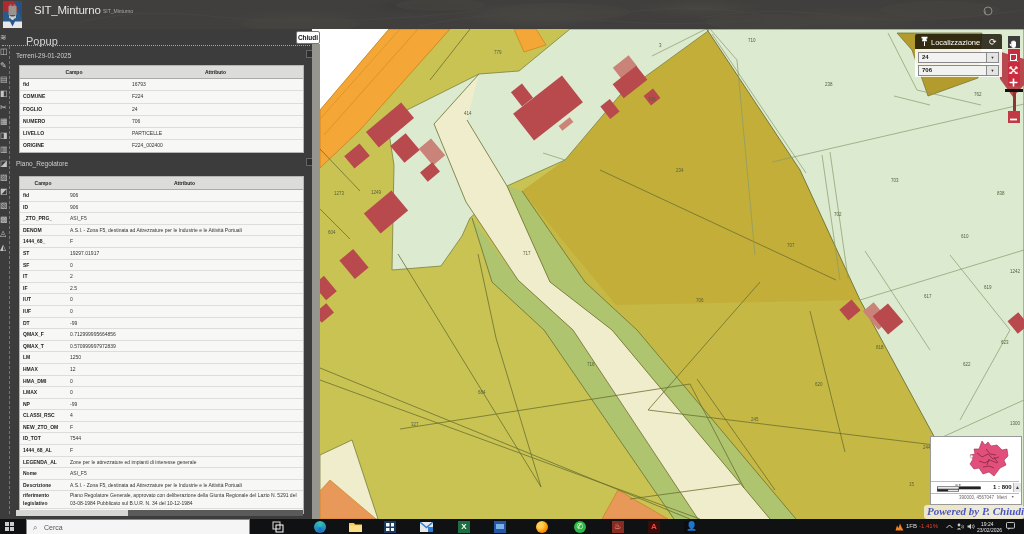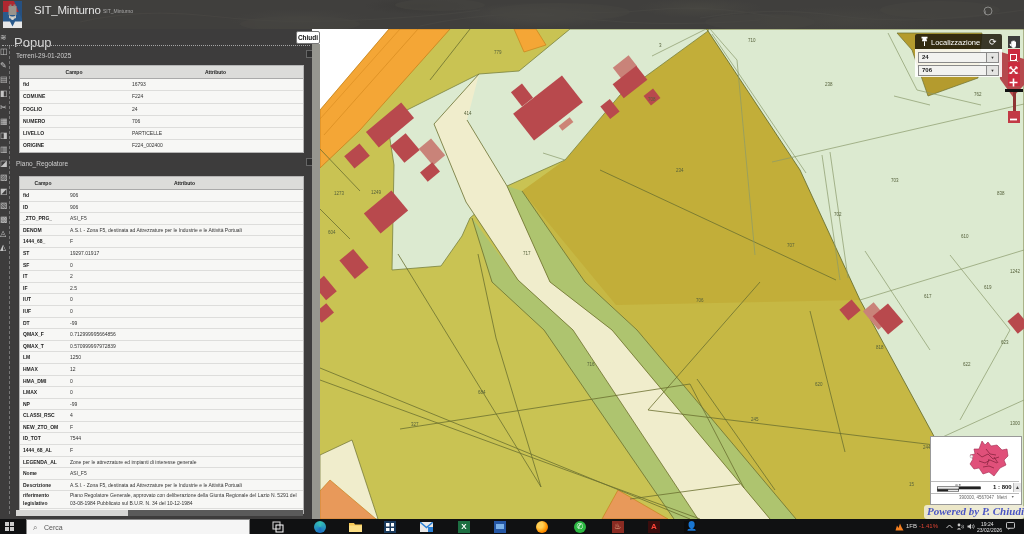--- a/index.html
+++ b/index.html
@@ -11,21 +11,21 @@
  radial-gradient(ellipse 90px 14px at 700px 8px,#474641 0%,rgba(70,69,66,0) 70%),
  radial-gradient(ellipse 140px 20px at 850px 20px,#454440 0%,rgba(69,68,64,0) 70%),
  radial-gradient(ellipse 100px 16px at 300px 20px,#454441 0%,rgba(69,68,64,0) 70%),
  radial-gradient(ellipse 80px 12px at 420px 6px,#3a3937 0%,rgba(58,57,55,0) 70%);}
 #logo{left:3px;top:2px;width:19px;height:26px;background:#fff;border-radius:2px;}
 #title{left:34px;top:4px;color:#e4e4e4;font-size:11.5px;letter-spacing:-0.2px;}
 #subtitle{left:103px;top:8px;color:#aaa;font-size:5px;}
 
 #panel{left:0;top:29px;width:312px;height:490px;background:#3d3c3c;}
 #iconstrip{left:0;top:2px;width:8px;height:230px;overflow:hidden;color:#c5c5c5;font-size:8px;line-height:14px;}
-#popuplbl{left:14px;top:6px;color:#d5d5d5;font-size:13px;}
+#popuplbl{left:26px;top:6px;color:#d5d5d5;font-size:11px;}
 #chiudi{z-index:30;left:296px;top:31px;width:22px;height:11px;background:#fff;border:1px solid #777;border-radius:2px;font-size:6.5px;font-weight:bold;color:#111;text-align:center;line-height:11px;}
 .dash{border-top:1px dotted #a5a5a5;height:0;}
 .sechead{color:#cfcfcf;font-size:6.5px;}
 .secbox{width:9px;height:6px;background:#2e2e2e;border:1px solid #666;}
 
 .tbl{background:#f7f7f5;border:1px solid #b5b5b5;overflow:hidden;}
 .thead{background:#dcdcda;font-weight:bold;color:#222;text-align:center;border-bottom:1px solid #aaa;}
 .row{border-bottom:1px solid #dddddb;color:#333;display:flex;}
 .r1{height:11.3px;line-height:11.3px;}
 .r2{height:10.6px;line-height:10.6px;}

